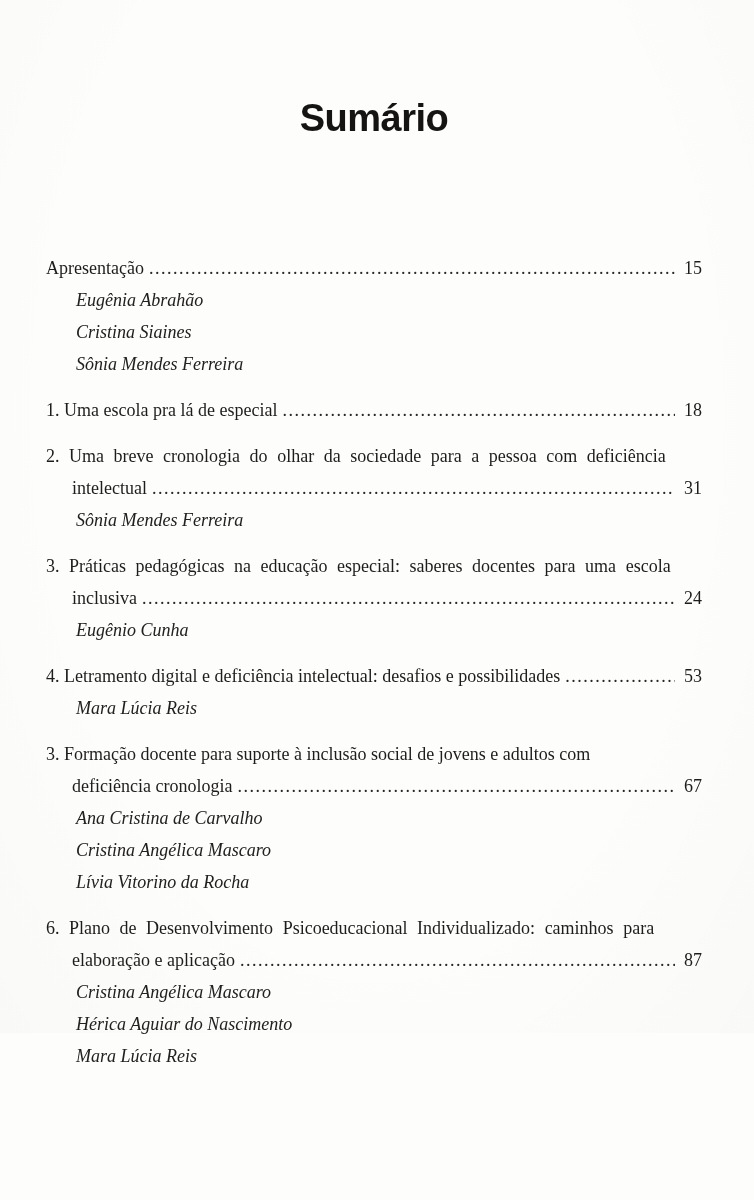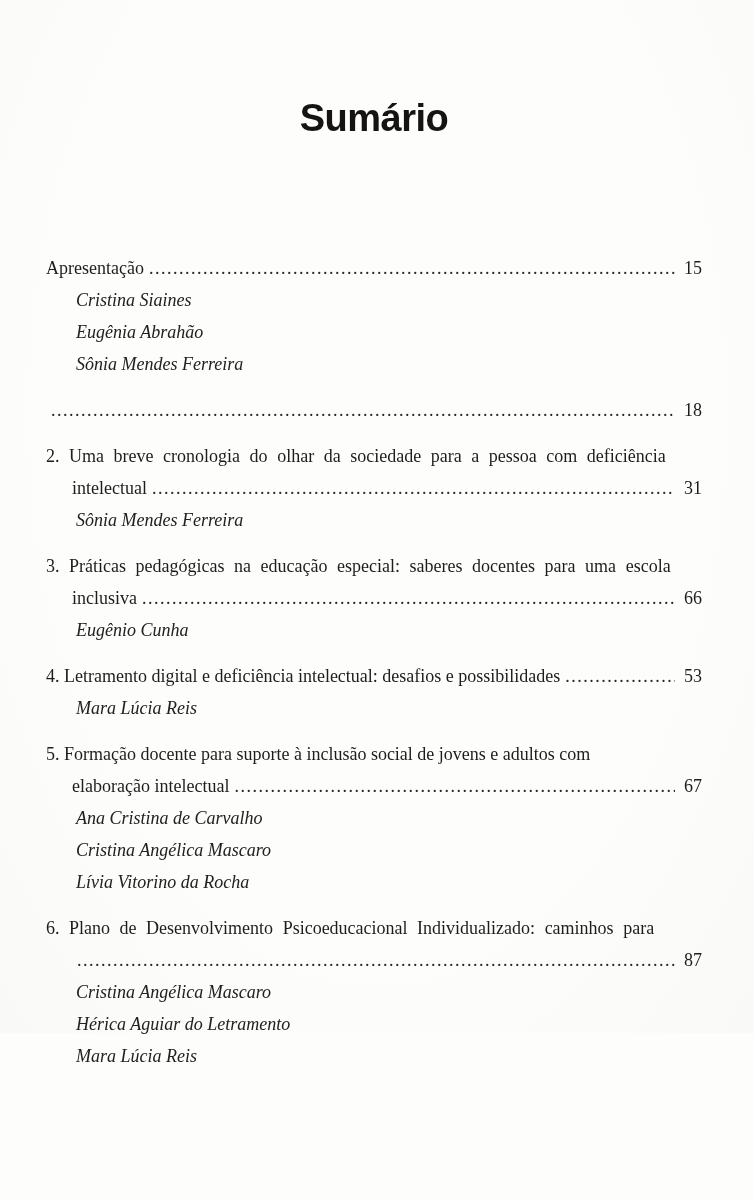--- a/index.html
+++ b/index.html
@@ -90,28 +90,29 @@
 
   <div class="toc">
 
     <section class="entry">
       <div class="row">
         <span class="t">Apresentação</span>
         <span class="dots">............................................................................................................................................................................................................................</span>
         <span class="pg">15</span>
       </div>
       <div class="authors">
+        <div class="author">Eugênia Abrahão</div>
         <div class="author">Cristina Siaines</div>
-        <div class="author">Eugênia Abrahão</div>
         <div class="author">Sônia Mendes Ferreira</div>
       </div>
     </section>
 
     <section class="entry">
       <div class="row">
+        <span class="t">1. Uma escola pra lá de especial</span>
         <span class="dots">............................................................................................................................................................................................................................</span>
         <span class="pg">18</span>
       </div>
     </section>
 
     <section class="entry">
       <div class="stretch">2. Uma breve cronologia do olhar da sociedade para a pessoa com deficiência</div>
       <div class="row hang">
         <span class="t">intelectual</span>
         <span class="dots">............................................................................................................................................................................................................................</span>
@@ -120,59 +121,60 @@
       <div class="authors">
         <div class="author">Sônia Mendes Ferreira</div>
       </div>
     </section>
 
     <section class="entry">
       <div class="stretch">3. Práticas pedagógicas na educação especial: saberes docentes para uma escola</div>
       <div class="row hang">
         <span class="t">inclusiva</span>
         <span class="dots">............................................................................................................................................................................................................................</span>
-        <span class="pg">66</span>
+        <span class="pg">24</span>
       </div>
       <div class="authors">
         <div class="author">Eugênio Cunha</div>
       </div>
     </section>
 
     <section class="entry">
       <div class="row">
         <span class="t">4. Letramento digital e deficiência intelectual: desafios e possibilidades</span>
         <span class="dots">............................................................................................................................................................................................................................</span>
         <span class="pg">53</span>
       </div>
       <div class="authors">
         <div class="author">Mara Lúcia Reis</div>
       </div>
     </section>
 
     <section class="entry">
-      <div>5. Formação docente para suporte à inclusão social de jovens e adultos com</div>
+      <div>3. Formação docente para suporte à inclusão social de jovens e adultos com</div>
       <div class="row hang">
-        <span class="t">elaboração intelectual</span>
+        <span class="t">deficiência cronologia</span>
         <span class="dots">............................................................................................................................................................................................................................</span>
         <span class="pg">67</span>
       </div>
       <div class="authors">
         <div class="author">Ana Cristina de Carvalho</div>
         <div class="author">Cristina Angélica Mascaro</div>
         <div class="author">Lívia Vitorino da Rocha</div>
       </div>
     </section>
 
     <section class="entry">
       <div class="stretch">6. Plano de Desenvolvimento Psicoeducacional Individualizado: caminhos para</div>
       <div class="row hang">
+        <span class="t">elaboração e aplicação</span>
         <span class="dots">............................................................................................................................................................................................................................</span>
         <span class="pg">87</span>
       </div>
       <div class="authors">
         <div class="author">Cristina Angélica Mascaro</div>
-        <div class="author">Hérica Aguiar do Letramento</div>
+        <div class="author">Hérica Aguiar do Nascimento</div>
         <div class="author">Mara Lúcia Reis</div>
       </div>
     </section>
 
   </div>
 </div>
 
 </body></html>

